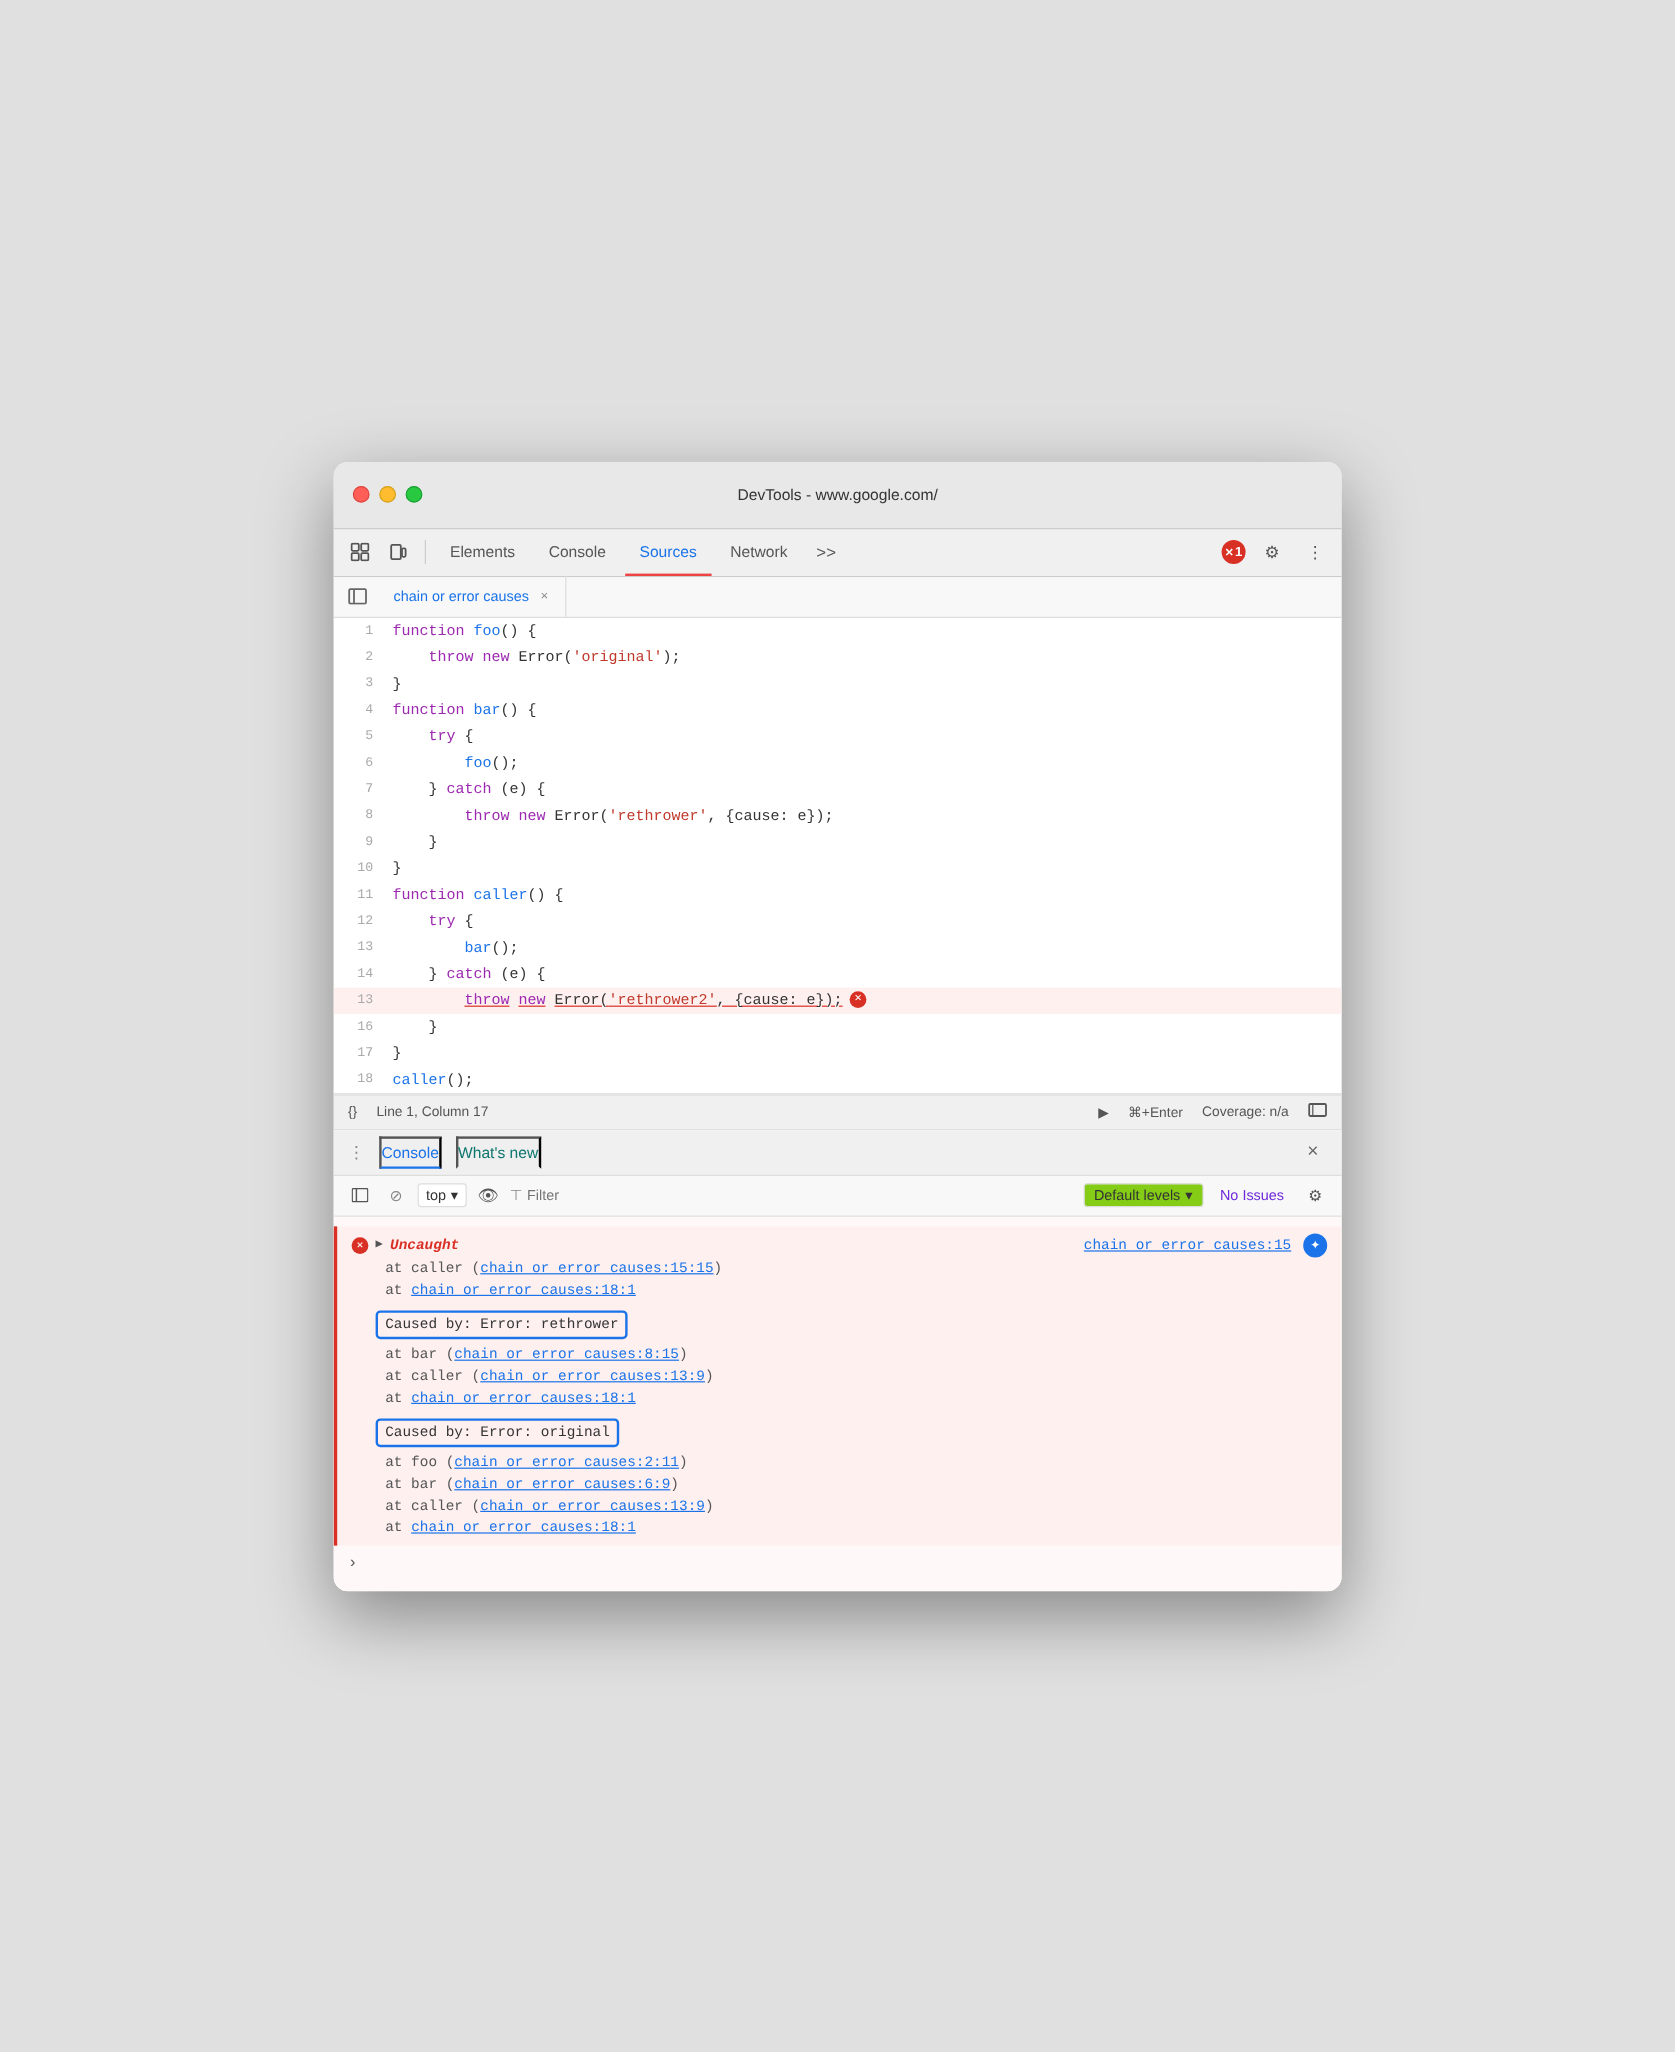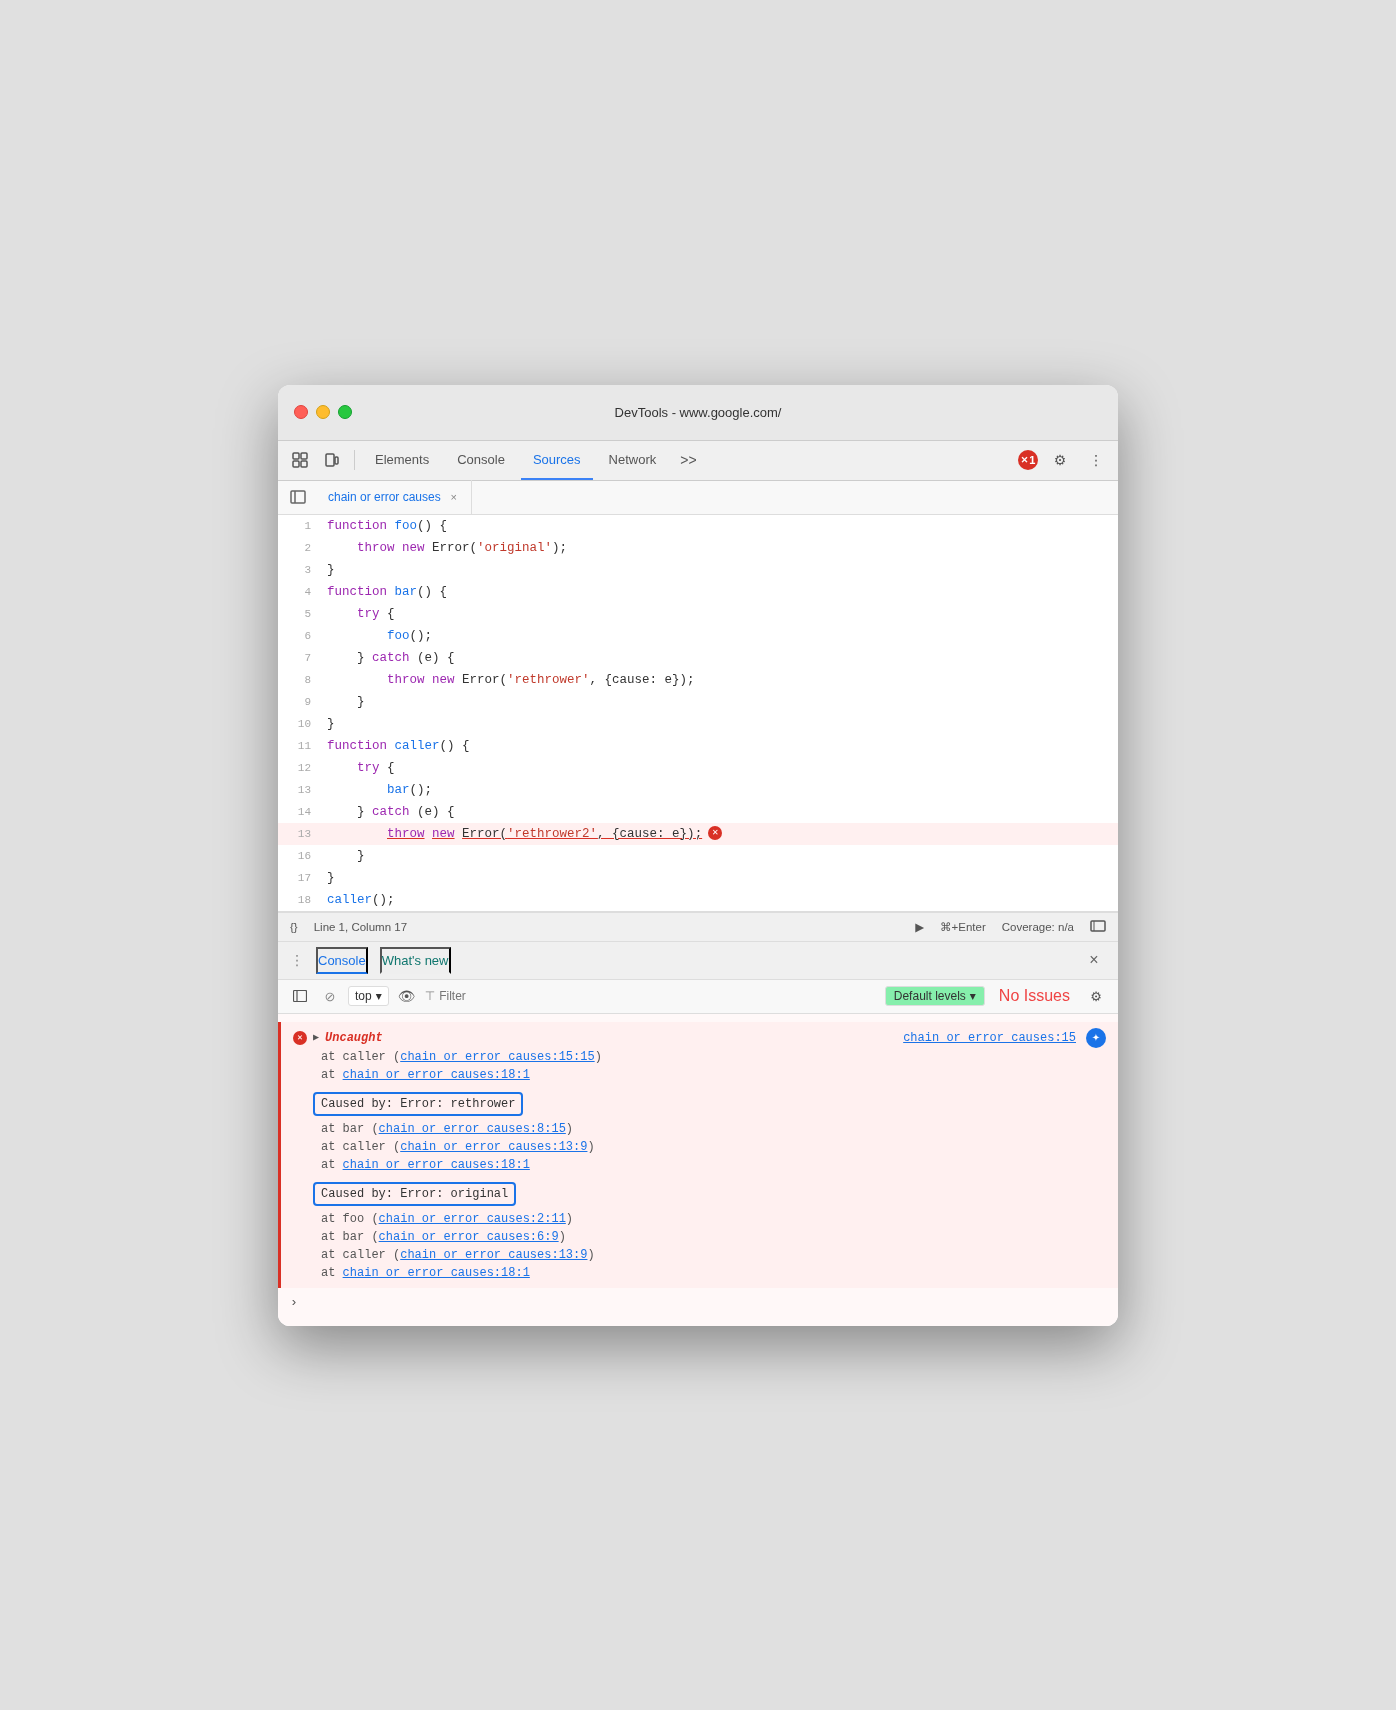--- a/index.html
+++ b/index.html
@@ -78,21 +78,21 @@
       font-size: 13px;
       color: #555;
       cursor: pointer;
       border: none;
       background: none;
       border-bottom: 2px solid transparent;
       height: 40px;
     }
     .toolbar-tab.active {
       color: #1a73e8;
-      border-bottom: 2px solid #3b82f6;
+      border-bottom: 2px solid #ef4444;
     }
     .toolbar-more {
       padding: 4px 8px;
       font-size: 14px;
       color: #555;
       cursor: pointer;
       border: none;
       background: none;
     }
     .toolbar-right {
@@ -305,29 +305,29 @@
       outline: none;
       color: #333;
     }
     .default-levels {
       display: flex;
       align-items: center;
       gap: 4px;
       font-size: 12px;
       color: #333;
       padding: 2px 8px;
-      background: #86efac;
+      background: #84cc16;
       border: 1px solid #ddd;
       border-radius: 3px;
       cursor: pointer;
       margin-left: auto;
     }
     .no-issues {
-      font-size: 16px;
-      color: #ef4444;
+      font-size: 12px;
+      color: #6d28d9;
       padding: 2px 8px;
     }
     
     .console-output {
       background: #fff8f8;
       padding: 8px 0;
       font-family: 'Menlo', 'Monaco', 'Courier New', monospace;
       font-size: 12px;
       line-height: 18px;
       min-height: 300px;

